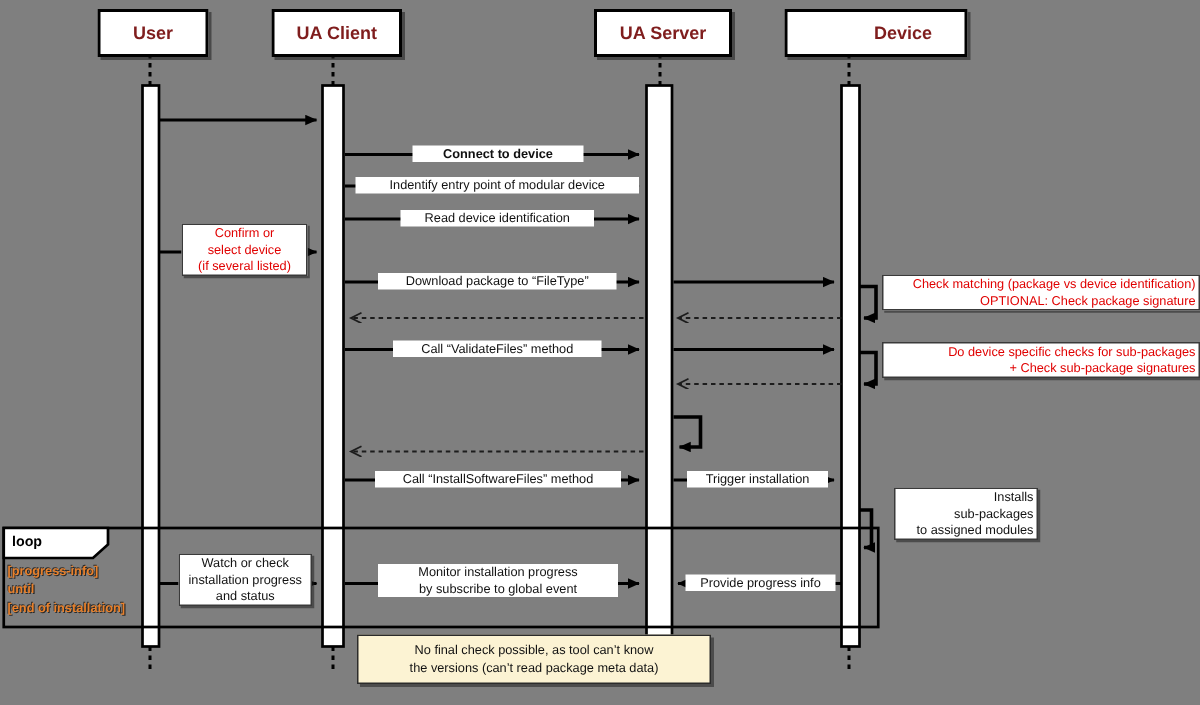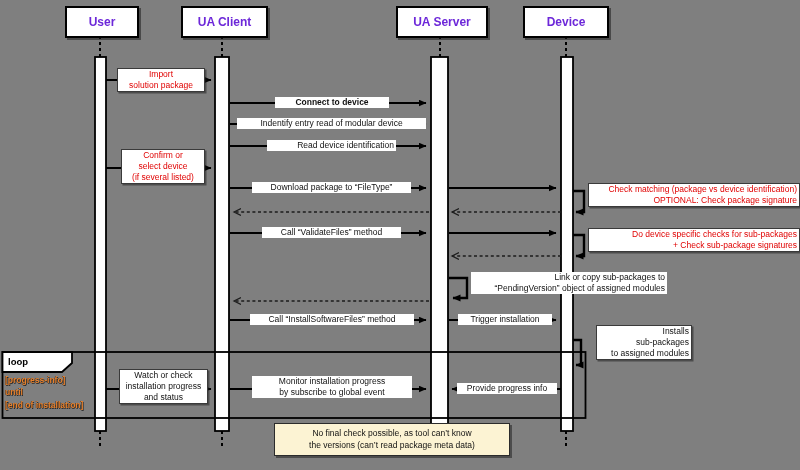--- a/index.html
+++ b/index.html
@@ -13,21 +13,21 @@
     background:#7f7f7f;
     overflow:hidden;
   }
   #wires{position:absolute;left:0;top:0;}
   .head{
     position:absolute;
     background:#fff;
     border:2px solid #000;
     box-shadow:2px 2px 0 rgba(30,30,30,.55);
     display:flex;align-items:center;justify-content:center;
-    font-weight:bold;font-size:12px;color:#6d28d9;
+    font-weight:bold;font-size:12px;color:#7f1d1d;
     height:28px;
   }
   .msg{
     position:absolute;
     background:#fff;
     color:#111;
     font-size:8.5px;
     line-height:1.3;
     text-align:center;
     white-space:pre-line;
@@ -135,53 +135,49 @@
 
   <div class="head" style="left:65px;top:6px;width:70px;">
       <span>User</span>
     </div>
   <div class="head" style="left:181px;top:6px;width:83px;">
       <span>UA Client</span>
     </div>
   <div class="head" style="left:396px;top:6px;width:88px;">
       <span>UA Server</span>
     </div>
-  <div class="head" style="left:523px;top:6px;width:82px;">
+  <div class="head" style="left:523px;top:6px;width:82px;padding-left:36px;">
       <span>Device</span>
     </div>
 
-  <div class="msg red boxed" style="left:117px;top:68px;width:82px;">Import
-solution package</div>
   <div class="msg" style="left:275px;top:97px;width:110px;font-weight:bold;">Connect to device</div>
-  <div class="msg" style="left:237px;top:118px;width:185px;">Indentify entry read of modular device</div>
-  <div class="msg" style="left:267px;top:140px;width:125px;text-align:right;">Read device identification</div>
+  <div class="msg" style="left:237px;top:118px;width:185px;">Indentify entry point of modular device</div>
+  <div class="msg" style="left:267px;top:140px;width:125px;">Read device identification</div>
   <div class="msg red boxed" style="left:121px;top:149px;width:78px;">Confirm or
 select device
 (if several listed)</div>
   <div class="msg" style="left:252px;top:182px;width:155px;">Download package to “FileType”</div>
   <div class="msg red boxed left" style="left:588px;top:183px;width:206px;">Check matching (package vs device identification)
 OPTIONAL: Check package signature</div>
   <div class="msg" style="left:262px;top:227px;width:135px;">Call “ValidateFiles” method</div>
   <div class="msg red boxed left" style="left:588px;top:228px;width:206px;">Do device specific checks for sub-packages
 + Check sub-package signatures</div>
-  <div class="msg left" style="left:471px;top:272px;width:192px;">Link or copy sub-packages to
-“PendingVersion” object of assigned modules</div>
   <div class="msg" style="left:250px;top:314px;width:160px;">Call “InstallSoftwareFiles” method</div>
   <div class="msg" style="left:458px;top:314px;width:90px;">Trigger installation</div>
   <div class="msg boxed left" style="left:596px;top:325px;width:90px;">Installs
 sub-packages
 to assigned modules</div>
   <div class="msg boxed" style="left:119px;top:369px;width:83px;">Watch or check
 installation progress
 and status</div>
   <div class="msg" style="left:252px;top:376px;width:156px;">Monitor installation progress
 by subscribe to global event</div>
   <div class="msg" style="left:457px;top:383px;width:96px;">Provide progress info</div>
 
   <div class="loop-title" style="left:8px;top:356px;">loop</div>
   <div class="loop-cond" style="left:5px;top:374px;width:120px;">[progress-info]
 until
 [end of installation]</div>
 
-  <div class="note" style="left:238px;top:423px;width:222px;margin-left:36px;">No final check possible, as tool can’t know
+  <div class="note" style="left:238px;top:423px;width:222px;">No final check possible, as tool can’t know
 the versions (can’t read package meta data)</div>
 
 </div>
 
 </body></html>

